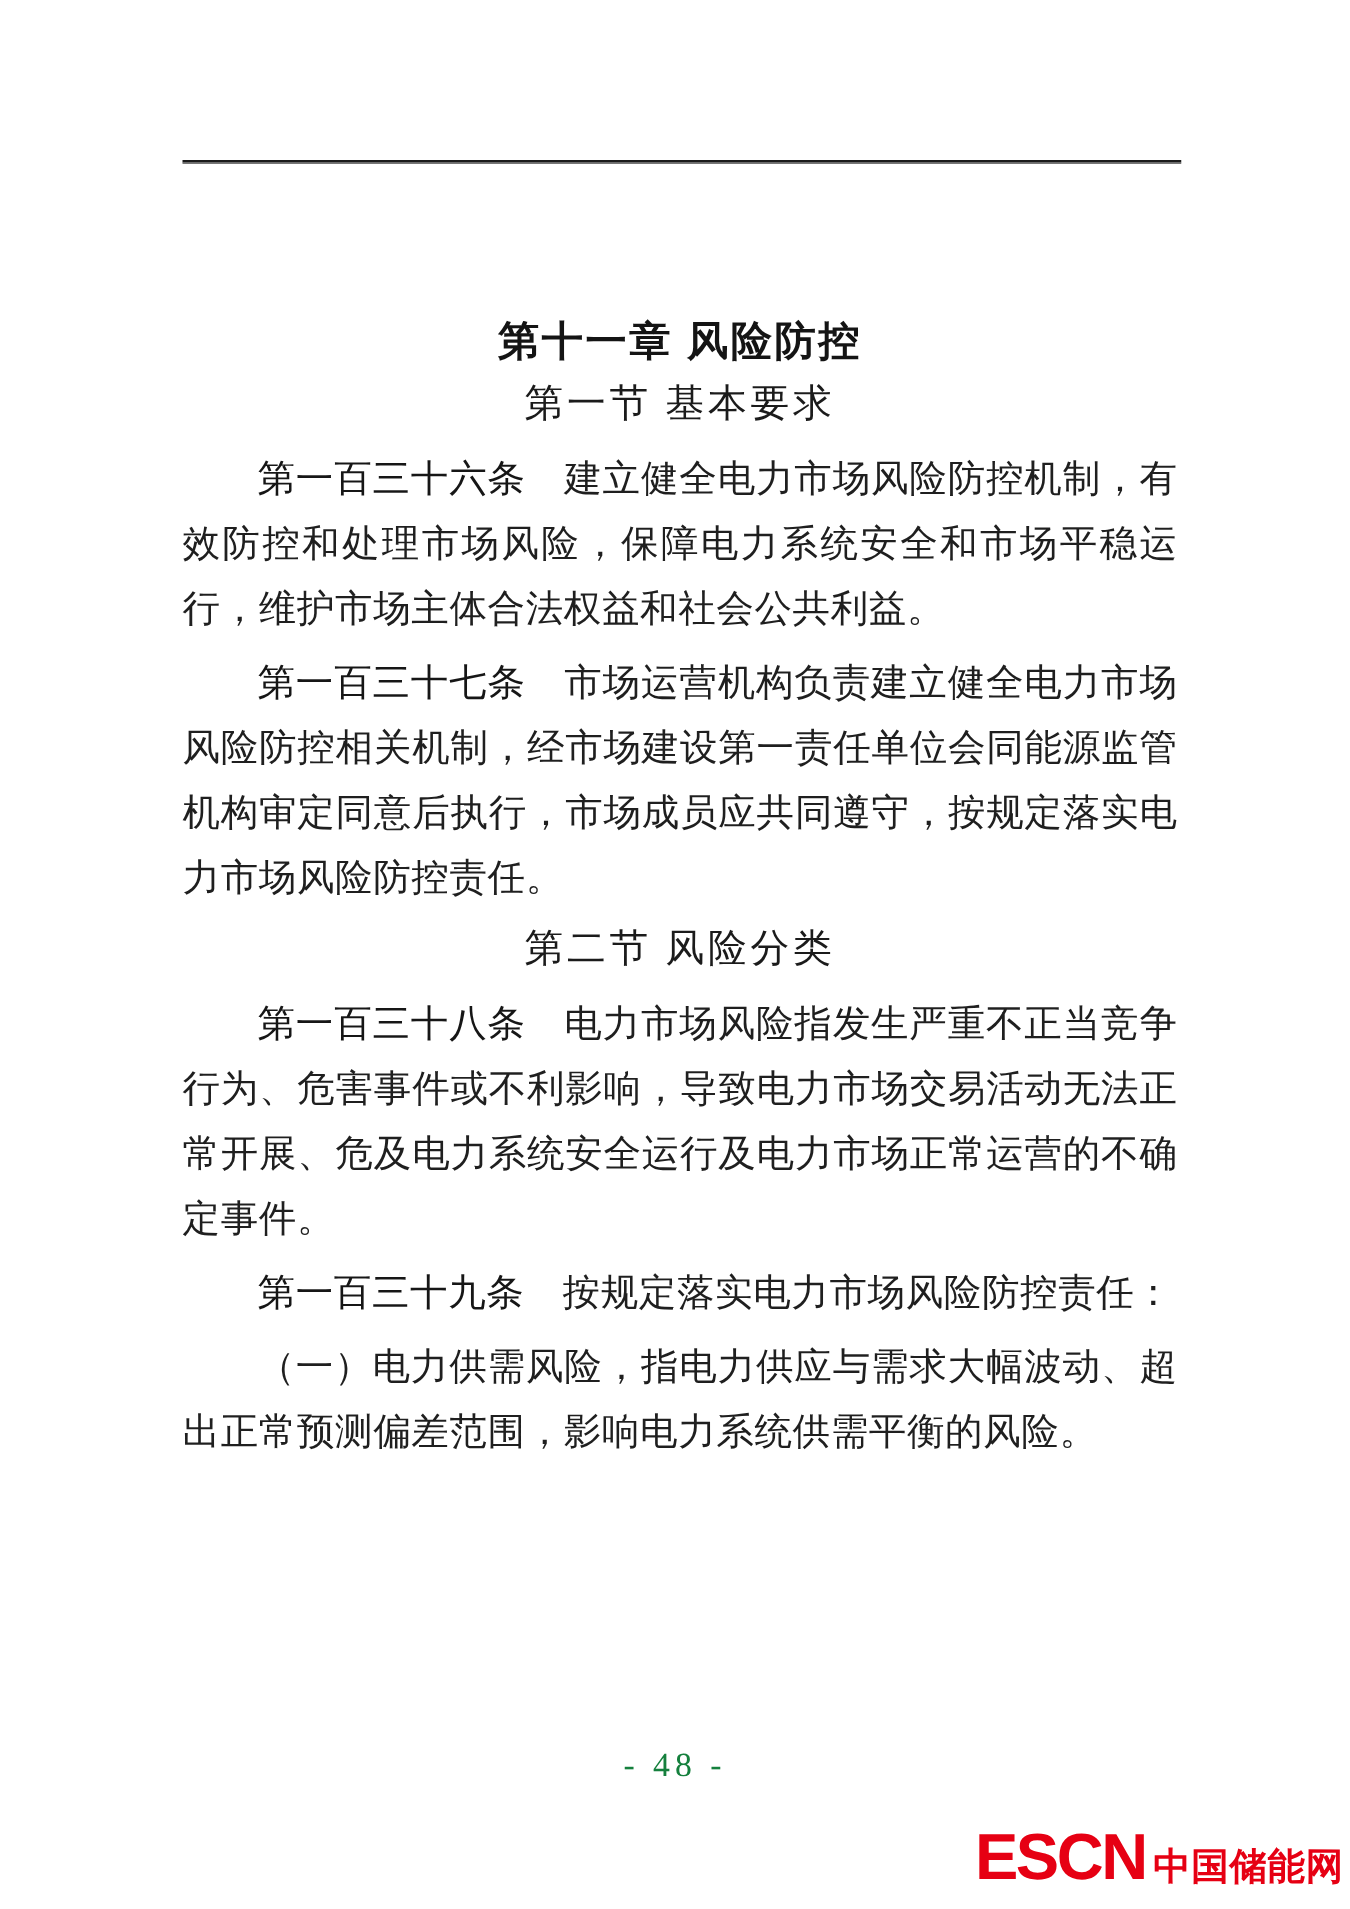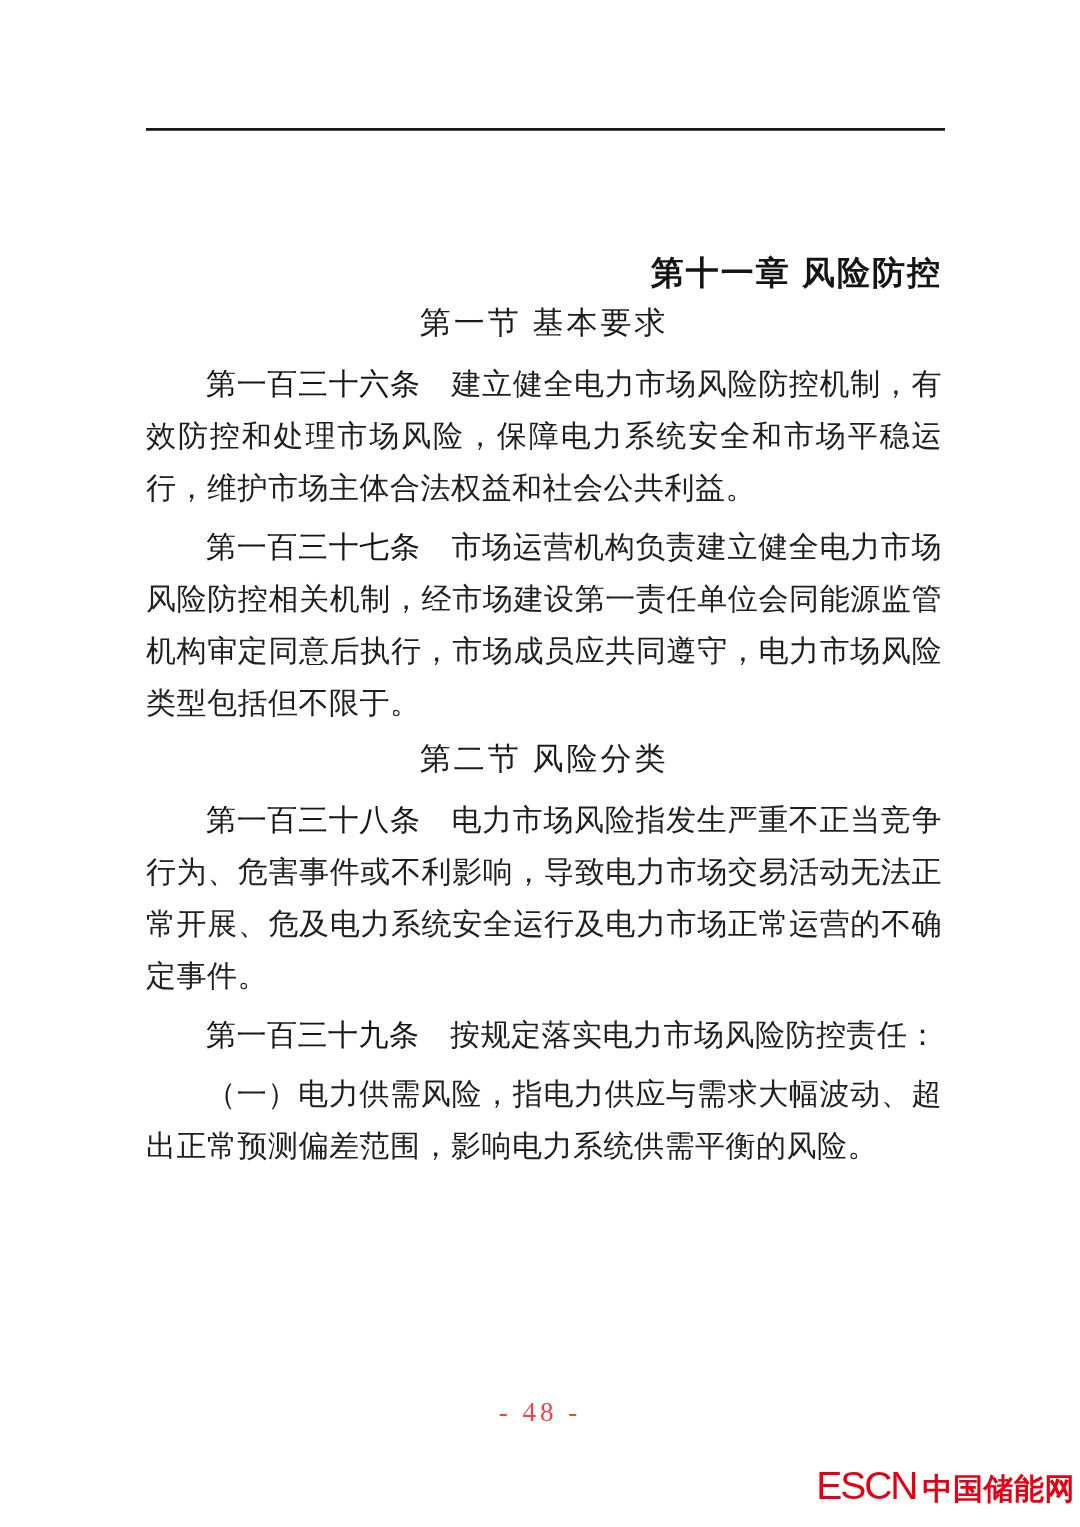--- a/index.html
+++ b/index.html
@@ -27,21 +27,21 @@
     top: 252px;
     width: 796px;
   }
   .chapter-title {
     margin: 0 0 6px 0;
     font-family: "Liberation Sans", "DejaVu Sans", sans-serif;
     font-weight: 700;
     font-size: 33px;
     line-height: 42px;
     letter-spacing: 2px;
-    text-align: right;
+    text-align: center;
     color: #141414;
   }
   .section-title {
     margin: 0 0 12px 0;
     font-family: "Liberation Serif", "DejaVu Serif", serif;
     font-weight: 500;
     font-size: 31px;
     line-height: 46px;
     letter-spacing: 3px;
     text-align: center;
@@ -60,35 +60,35 @@
   .body-para .lead { font-weight: 400; color: #161616; }
   .page-number {
     position: absolute;
     left: 0;
     right: 0;
     top: 1396px;
     text-align: center;
     font-size: 27px;
     line-height: 32px;
     letter-spacing: 4px;
-    color: #ef4444;
+    color: #15803d;
   }
   .logo {
     position: absolute;
     top: 1469px;
     right: 5px;
     white-space: nowrap;
     display: flex;
     align-items: baseline;
     line-height: 34px;
   }
   .logo-latin {
     font-family: "Liberation Sans", "DejaVu Sans", sans-serif;
-    font-weight: 400;
-    font-size: 39px;
+    font-weight: 700;
+    font-size: 52px;
     letter-spacing: -2px;
   }
   .logo-cjk {
     margin-left: 6px;
     font-family: Liberation Serif, serif;
     font-weight: 700;
     font-size: 30px;
     letter-spacing: 0.5px;
   }
 </style>
@@ -97,21 +97,21 @@
 
 <div class="page">
 
   <div class="header-rule"></div>
 
   <div class="content">
     <h1 class="chapter-title">第十一章 风险防控</h1>
     <div id="sections">
         <h2 class="section-title">第一节 基本要求</h2>
         <p class="body-para"><span class="lead">第一百三十六条</span>　<span>建立健全电力市场风险防控机制，有效防控和处理市场风险，保障电力系统安全和市场平稳运行，维护市场主体合法权益和社会公共利益。</span></p>
-        <p class="body-para"><span class="lead">第一百三十七条</span>　<span>市场运营机构负责建立健全电力市场风险防控相关机制，经市场建设第一责任单位会同能源监管机构审定同意后执行，市场成员应共同遵守，电力市场风险类型包括但不限于。</span></p>
+        <p class="body-para"><span class="lead">第一百三十七条</span>　<span>市场运营机构负责建立健全电力市场风险防控相关机制，经市场建设第一责任单位会同能源监管机构审定同意后执行，市场成员应共同遵守，按规定落实电力市场风险防控责任。</span></p>
         <h2 class="section-title">第二节 风险分类</h2>
         <p class="body-para"><span class="lead">第一百三十八条</span>　<span>电力市场风险指发生严重不正当竞争行为、危害事件或不利影响，导致电力市场交易活动无法正常开展、危及电力系统安全运行及电力市场正常运营的不确定事件。</span></p>
         <p class="body-para"><span class="lead">第一百三十九条</span>　<span>按规定落实电力市场风险防控责任：</span></p>
         <p class="body-para"><span>（一）电力供需风险，指电力供应与需求大幅波动、超出正常预测偏差范围，影响电力系统供需平衡的风险。</span></p>
       </div>
   </div>
 
   <div class="page-number">- 48 -</div>
 
   <div class="logo" style="color: rgb(230, 0, 19);">

